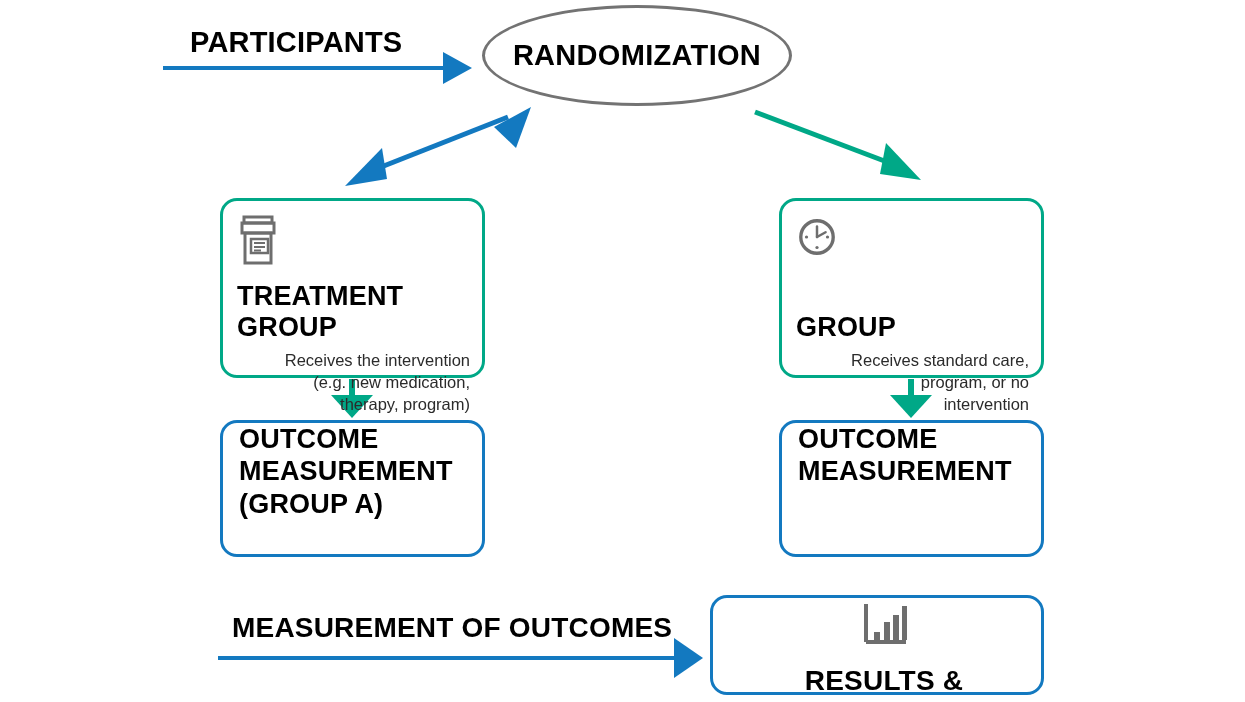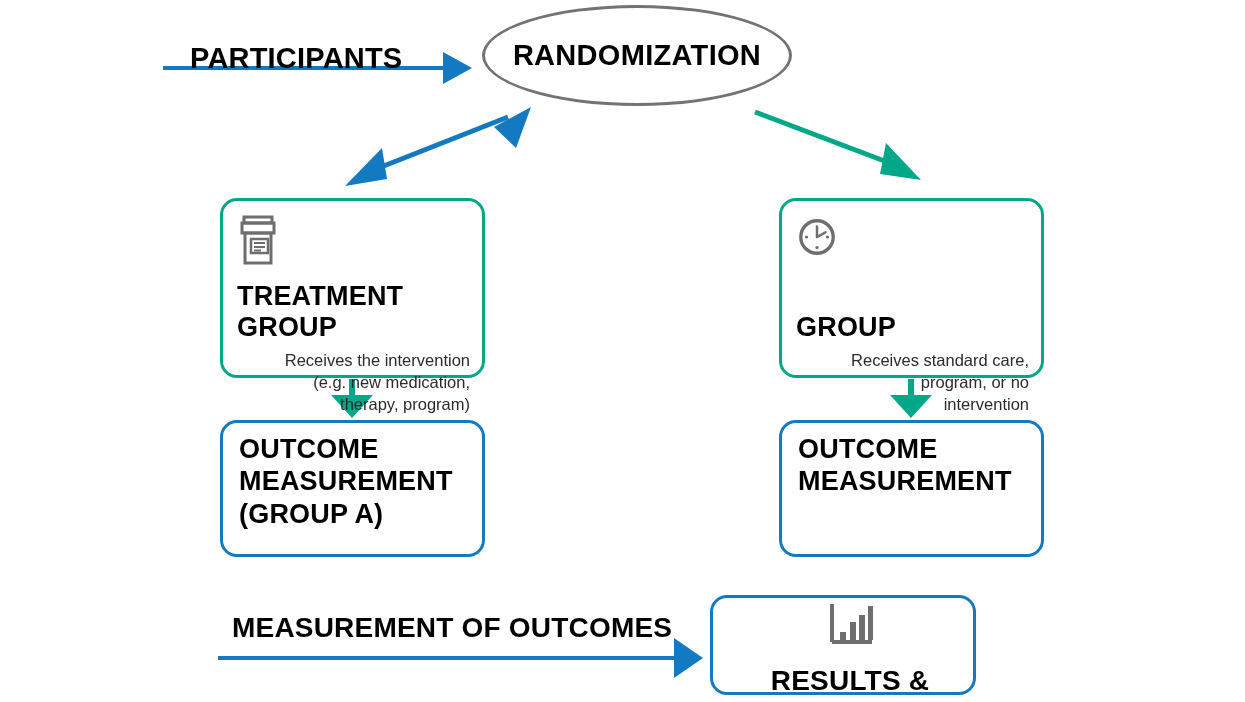--- a/index.html
+++ b/index.html
@@ -30,21 +30,20 @@
     font-family: "Liberation Sans", sans-serif;
     font-weight: bold;
     color: #000000;
     letter-spacing: 0.2px;
     white-space: nowrap;
   }
   #label-participants {
     left: 190px;
     top: 26px;
     font-size: 29px;
-    margin-top: 16px;
   }
   #label-comparison {
     left: 232px;
     top: 612px;
     font-size: 28px;
   }
 
   
   #randomization-node {
     position: absolute;
@@ -73,21 +72,21 @@
     background: #ffffff;
     border-radius: 17px;
   }
   .card-green { border: 3px solid #00A887; }
   .card-blue  { border: 3px solid #1379C0; }
 
   #treatment-group { left: 220px; top: 198px; width: 265px; height: 180px; }
   #control-group   { left: 779px; top: 198px; width: 265px; height: 180px; }
   #outcome-a       { left: 220px; top: 420px; width: 265px; height: 137px; }
   #outcome-b       { left: 779px; top: 420px; width: 265px; height: 137px; }
-  #results-box     { left: 710px; top: 595px; width: 266px; height: 100px; }
+  #results-box     { left: 710px; top: 595px; width: 334px; height: 100px; }
 
   .card-head {
     display: flex;
     align-items: flex-start;
     gap: 11px;
     padding: 14px 0 0 14px;
     flex-direction: column;
   }
   .card-icon {
     flex: 0 0 auto;
@@ -113,21 +112,21 @@
     font-family: "Liberation Sans", sans-serif;
     text-align: right;
   }
 
   .outcome-title {
     font-size: 27px;
     font-weight: bold;
     color: #000000;
     line-height: 1.2;
     letter-spacing: 0.2px;
-    padding: 10px 0 0 16px;
+    padding: 0 0 0 16px;
   }
 
   #results-box .card-head {
     align-items: center;
     padding: 0 0 0 14px;
     height: 100%;
     gap: 14px;
   }
   #results-box .card-icon { width: 50px; height: 52px; align-items: center; }
   #results-box .card-title { font-size: 28px; line-height: 1.18; padding-top: 0; }

